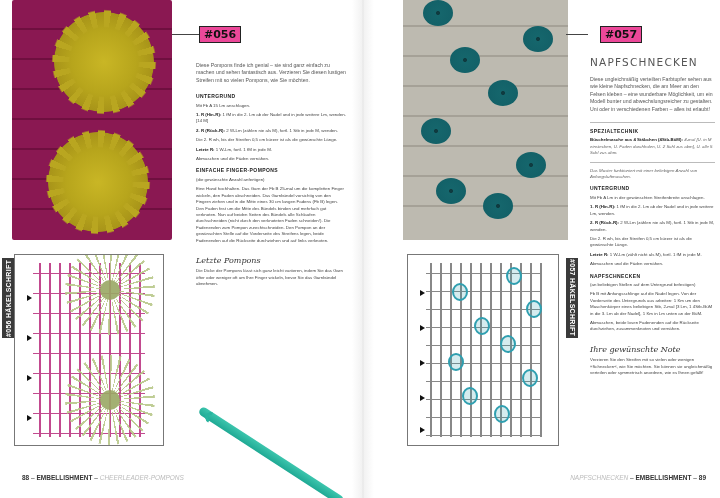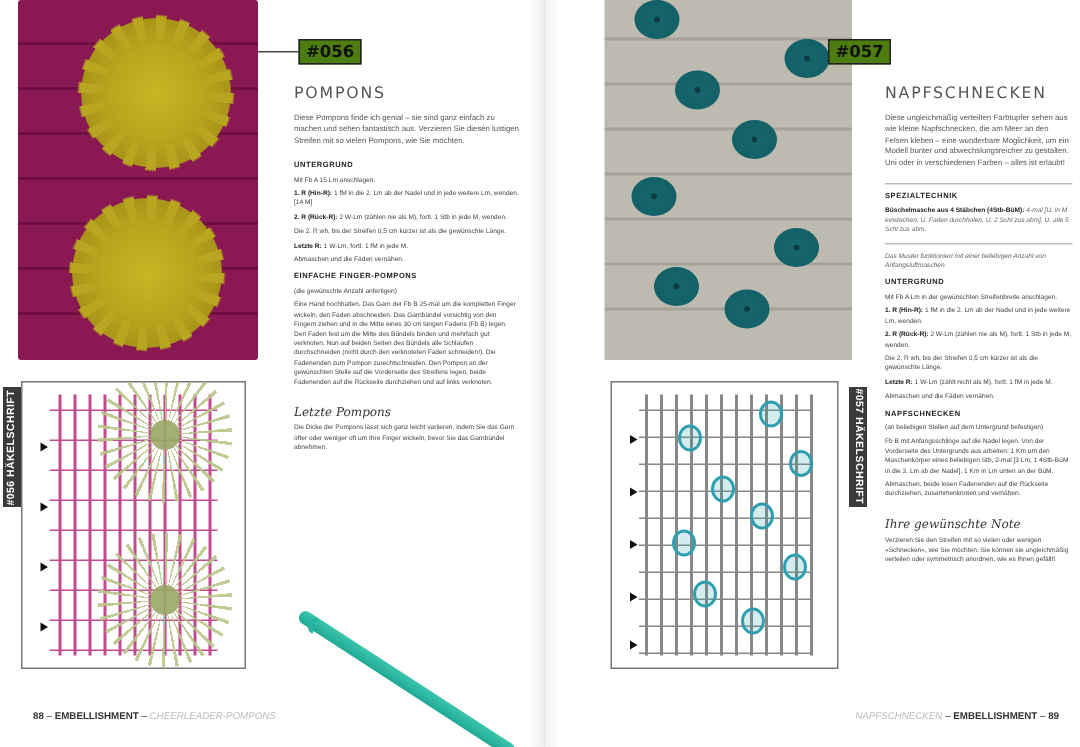--- a/index.html
+++ b/index.html
@@ -45,23 +45,23 @@
     .arrow.r { border-left: 5px solid #111; }
 
     .side-tab { position: absolute; background: #3a3a3a; color: #fff; font-weight: bold; font-size: 7px;
       letter-spacing: 0.3px; writing-mode: vertical-rl; transform: rotate(180deg);
       display: flex; align-items: center; justify-content: center; }
     .side-tab-056 { left: 2px; top: 258px; width: 12px; height: 80px; }
     .side-tab-057 { left: 566px; top: 258px; width: 12px; height: 80px; transform: none; }
 
     
     .badge { position: absolute; border: 1.5px solid #222; font-weight: bold; font-size: 11px; color: #111;
-      padding: 1px 4px; background: #4d7c0f; font-family: "DejaVu Sans", sans-serif; }
+      padding: 1px 4px; background: #ec4899; font-family: "DejaVu Sans", sans-serif; }
     .badge-056 { left: 199px; top: 26px; }
-    .badge-057 { left: 552px; top: 26px; }
+    .badge-057 { left: 600px; top: 26px; }
     .lead-line { position: absolute; height: 1px; background: #444; }
 
     
     .col { position: absolute; font-size: 4.4px; line-height: 6.4px; color: #444; }
     .col-056 { left: 196px; top: 55px; width: 150px; }
     .col-057 { left: 590px; top: 55px; width: 125px; }
     .title { font-family: "DejaVu Sans", sans-serif; font-size: 10.5px; line-height: 14px; letter-spacing: 1.2px;
       color: #555; font-weight: normal; margin-bottom: 7px; }
     .intro { font-size: 5.2px; line-height: 7.4px; color: #555; margin-bottom: 9px; }
     .h { font-weight: bold; font-size: 5px; letter-spacing: 0.4px; color: #222; margin: 0 0 3px; }
@@ -193,21 +193,20 @@
 </div>
 <div class="side-tab side-tab-057">#057 HÄKELSCHRIFT</div>
 
 <div class="lead-line" style="left:172px;top:34px;width:27px;"></div>
 <div class="badge badge-056">#056</div>
 <div class="lead-line" style="left:566px;top:34px;width:22px;"></div>
 <div class="badge badge-057">#057</div>
 
 <div class="col col-056">
   <div class="title">
-    <div>POMPONS</div>
   </div>
   <div class="intro">Diese Pompons finde ich genial – sie sind ganz einfach zu machen und sehen fantastisch aus. Verzieren Sie diesen lustigen Streifen mit so vielen Pompons, wie Sie möchten.</div>
   <div class="h">UNTERGRUND</div>
   <div class="p">Mit Fb A 15 Lm anschlagen.</div>
   <div class="p"><span class="b">1. R (Hin-R):</span><span> 1 fM in die 2. Lm ab der Nadel und in jede weitere Lm, wenden. [14 M]</span></div>
   <div class="p"><span class="b">2. R (Rück-R):</span><span> 2 W-Lm (zählen nie als M), fortl. 1 Stb in jede M, wenden.</span></div>
   <div class="p">Die 2. R wh, bis der Streifen 0,5 cm kürzer ist als die gewünschte Länge.</div>
   <div class="p"><span class="b">Letzte R:</span><span> 1 W-Lm, fortl. 1 fM in jede M.</span></div>
   <div class="p">Abmaschen und die Fäden vernähen.</div>
   <div class="h" style="margin-top:5px">EINFACHE FINGER-POMPONS</div>

